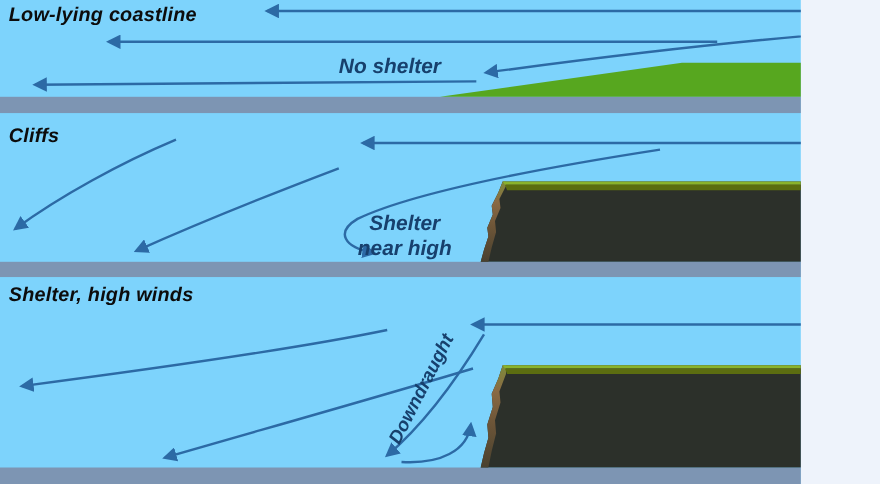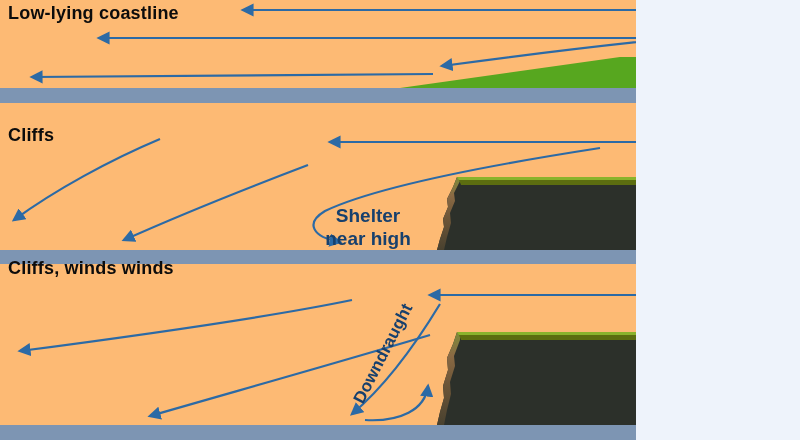--- a/index.html
+++ b/index.html
@@ -1,29 +1,29 @@
 <!DOCTYPE html>
 <html><head>
 <meta charset="utf-8">
 <style>
   html,body{margin:0;padding:0;}
   body{font-family:"Liberation Sans", sans-serif; background:#eef3fb;}
-  .stage{position:relative;width:636px;height:440px;background:#fdba74;overflow:hidden;}
+  .stage{position:relative;width:728px;height:440px;background:#7dd3fc;overflow:hidden;font-style:italic;}
   .panel{position:absolute;left:0;width:800px;}
   .panel svg{position:absolute;left:0;top:0;}
   .panel-title{
     position:absolute;left:8px;z-index:5;
     font-size:18px;font-weight:700;color:#0c0c0c;letter-spacing:.2px;
   }
   .annotation{
     position:absolute;z-index:5;color:#17406d;font-weight:700;font-size:19px;line-height:23px;
     text-align:center;white-space:nowrap;
   }
   #panel-1{top:0;height:103px;}
-  #panel-2{top:103px;height:149px;margin-top:12px;}
+  #panel-2{top:103px;height:149px;}
   #panel-3{top:252px;height:188px;}
   #p1-title{top:3px;}
   #p2-title{top:10px;}
   #p3-title{top:6px;}
   #no-shelter{left:308px;top:49px;}
   #shelter-near-cliff{left:293px;top:89px;width:150px;}
   #downdraught{
     left:298px;top:90px;width:170px;font-size:17px;
     transform:rotate(-63deg);
   }
@@ -46,20 +46,21 @@
       <polygon points="400,88 620,57 800,57 800,88" fill="#57a71f"></polygon>
 
       <g stroke="#2c6aa5" stroke-width="2.2" fill="none">
         <path d="M797,10 L243,10" marker-end="url(#ah1)"></path>
         <path d="M652,38 L99,38" marker-end="url(#ah1)"></path>
         <path d="M796,28 C700,34 560,50 442,66" marker-end="url(#ah1)"></path>
         <path d="M433,74 L32,77" marker-end="url(#ah1)"></path>
       </g>
     </svg>
     <div class="panel-title" id="p1-title">Low-lying coastline</div>
+    <div class="annotation" id="no-shelter">No shelter</div>
   </section>
 
   <section class="panel" id="panel-2">
     <svg width="800" height="149" viewBox="0 0 800 149">
       <defs>
         <marker id="ah2" viewBox="0 0 10 10" refX="8" refY="5" markerWidth="6" markerHeight="6" orient="auto">
           <path d="M0,0 L10,5 L0,10 Z" fill="#2c6aa5"></path>
         </marker>
         <linearGradient id="face2" x1="0" y1="0" x2="0" y2="1">
           <stop offset="0" stop-color="#7d8b3a"></stop>
@@ -116,17 +117,17 @@
       <polygon points="459,83 800,83 800,88 461,88" fill="#5c6d10"></polygon>
 
       <g stroke="#2c6aa5" stroke-width="2.2" fill="none">
         <path d="M793,43 L430,43" marker-end="url(#ah3)"></path>
         <path d="M352,48 C270,65 150,82 20,99" marker-end="url(#ah3)"></path>
         <path d="M430,83 C340,110 240,138 150,164" marker-end="url(#ah3)"></path>
         <path d="M440,52 C420,85 390,130 352,162" marker-end="url(#ah3)"></path>
         <path d="M365,168 C400,170 425,158 428,134" marker-end="url(#ah3)"></path>
       </g>
     </svg>
-    <div class="panel-title" id="p3-title">Cliffs, winds winds</div>
+    <div class="panel-title" id="p3-title">Shelter, high winds</div>
     <div class="annotation" id="downdraught">Downdraught</div>
   </section>
 
 </div>
 
 </body></html>

